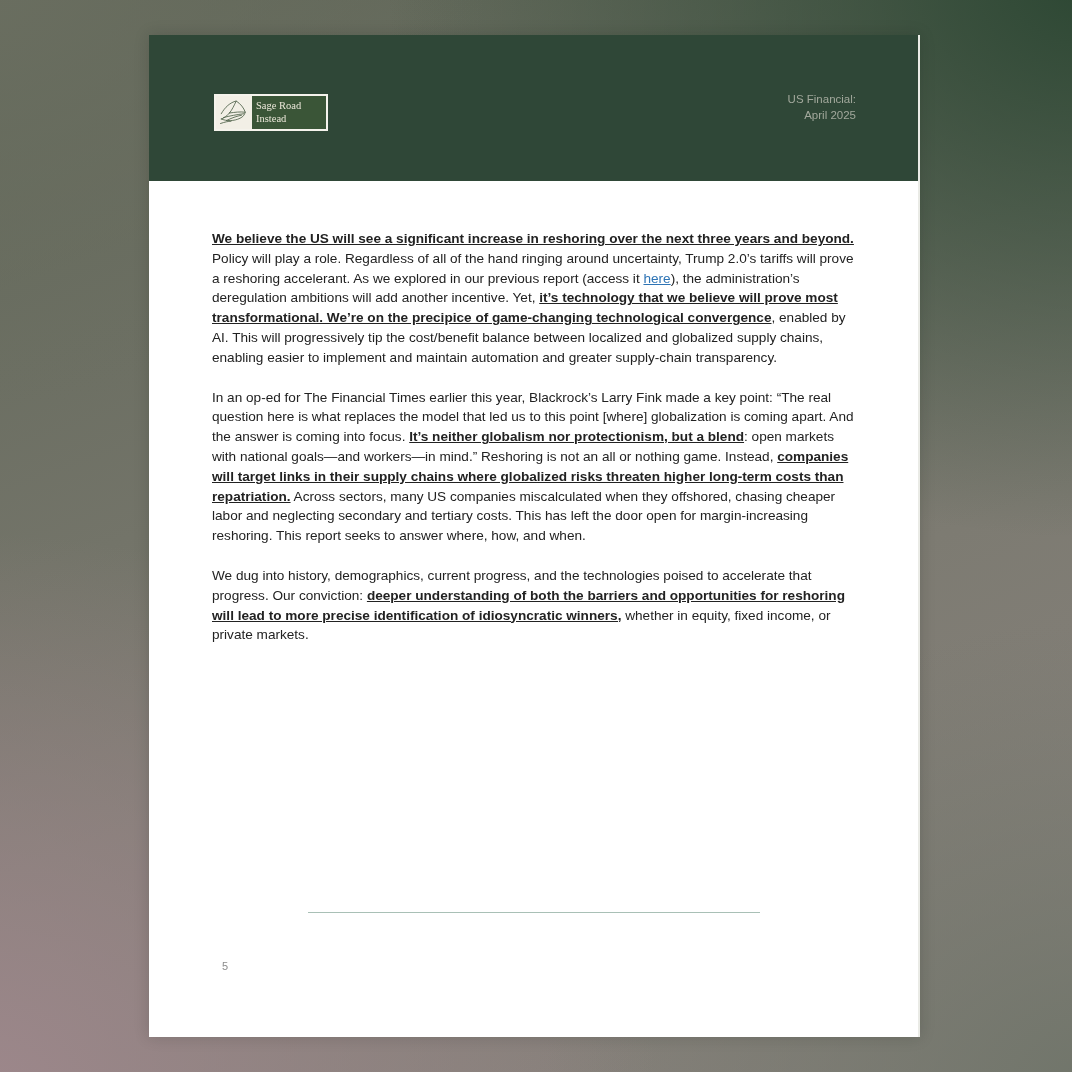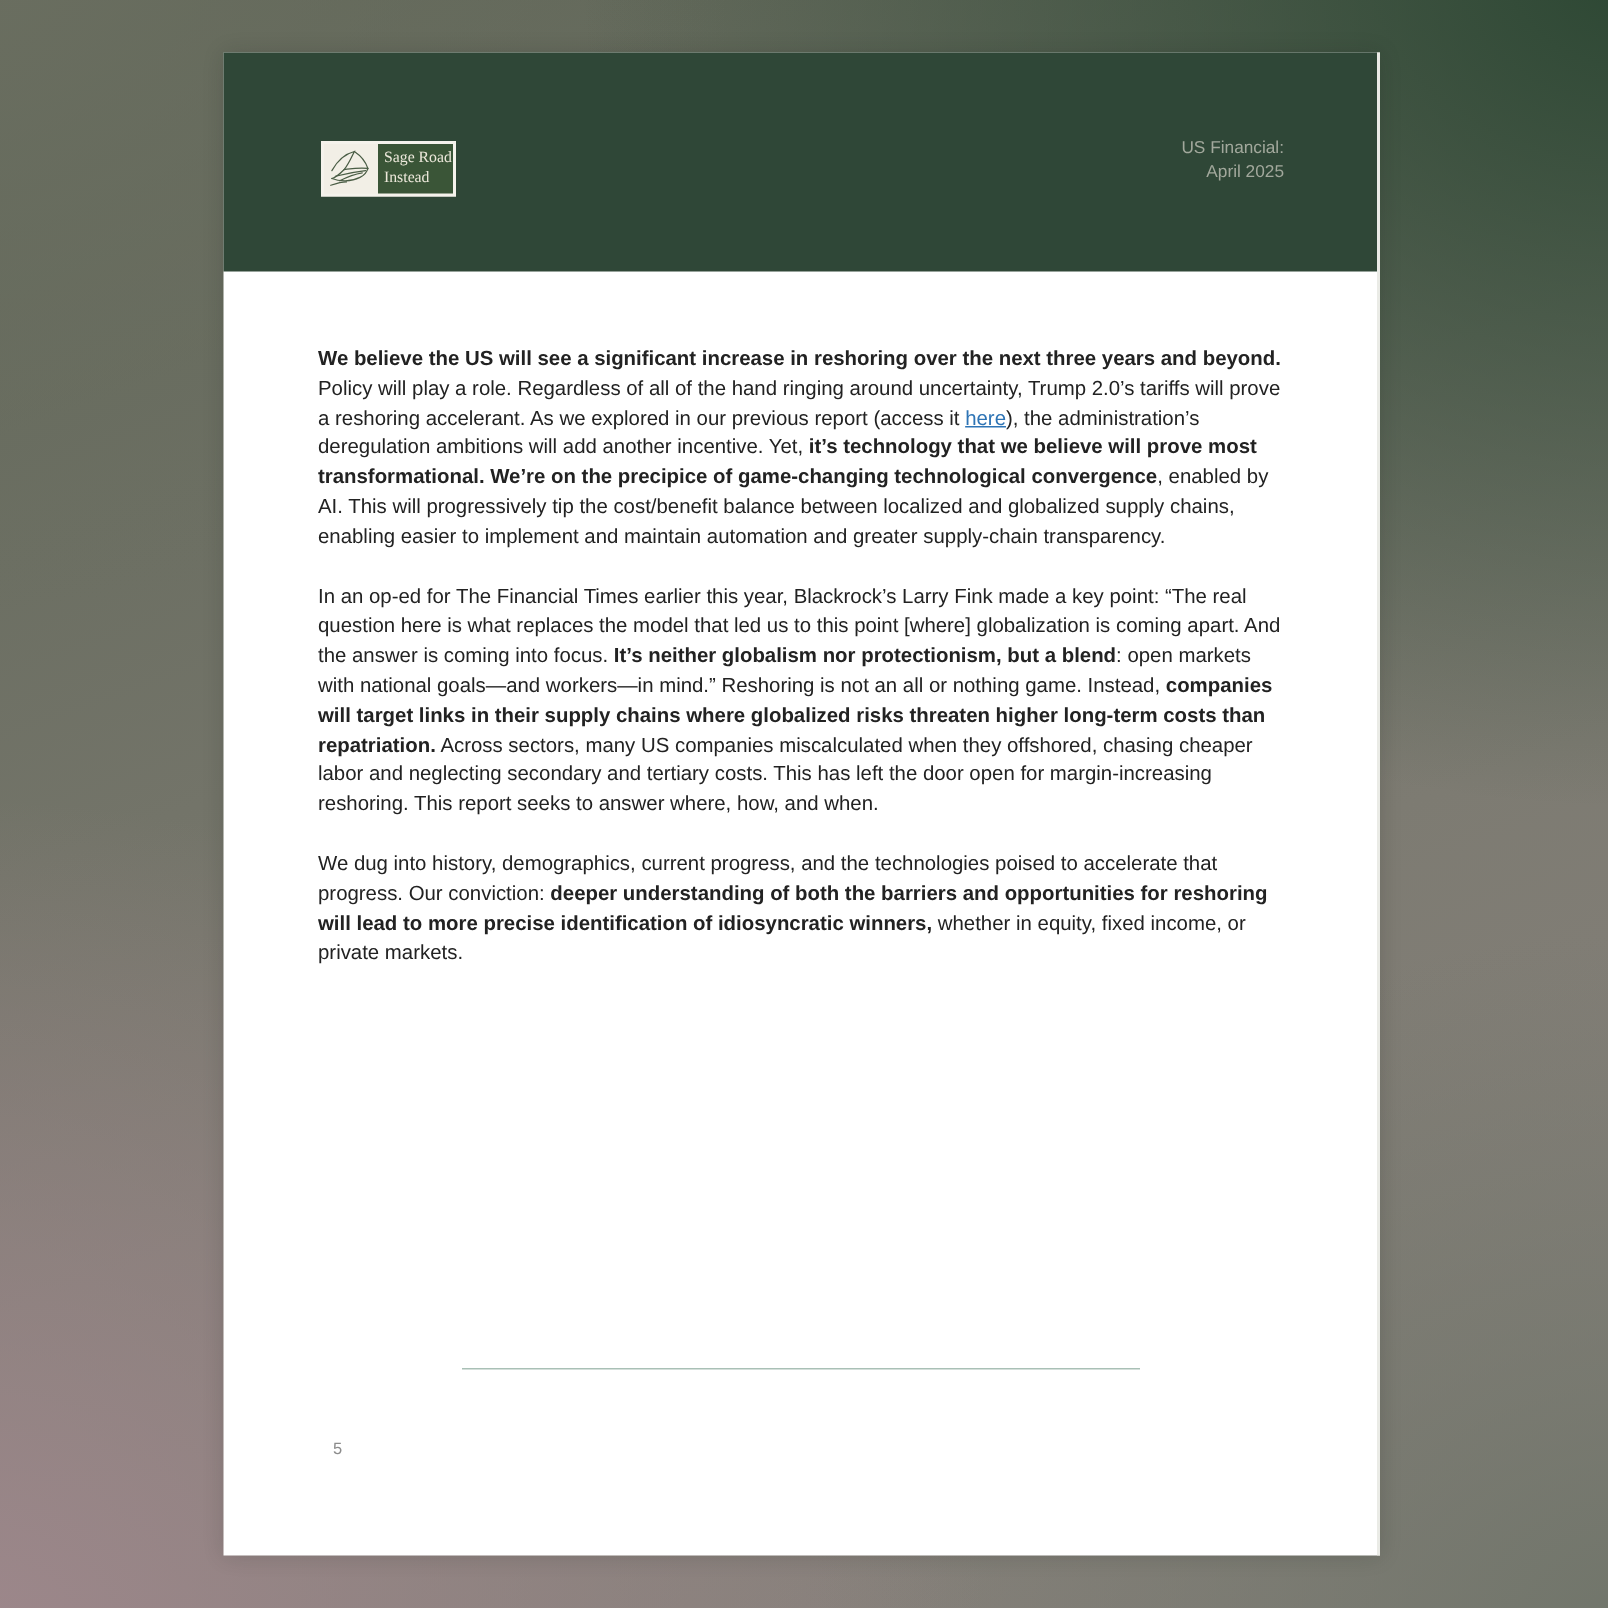--- a/index.html
+++ b/index.html
@@ -20,21 +20,21 @@
     position:absolute; left:149px; top:35px; width:771px; height:1002px;
     background:#ffffff;
     border-right:2px solid rgba(230,232,226,0.85);
     box-shadow:0 0 14px rgba(20,25,20,0.18);
   }
   .page-header{
     position:relative; width:100%; height:146px;
     background:var(--header-green,#2f4737);
   }
   .logo{
-    position:absolute; left:65px; top:59px; width:90px; height:37px;
+    position:absolute; left:65px; top:59px; width:114px; height:37px;
     background:#f2efe6; border:2px solid #f5f3ec;
     display:flex; align-items:stretch;
   }
   .logo-leaf{
     width:36px; height:100%; background:#f2efe6;
     display:flex; align-items:center; justify-content:center;
   }
   .logo-text{
     flex:1; background:var(--logo-green,#3a5537);
     color:#ece8da; font-family:"Liberation Serif", serif;
@@ -47,21 +47,21 @@
     text-align:right; color:var(--header-right-text,#a2a89c);
     font-size:11.5px; line-height:15.5px;
   }
   .content{
     position:relative;
     padding:48px 63px 0 63px;
     color:#222222;
     font-size:13.6px; line-height:19.8px;
   }
   .content p{ margin:0 0 20px 0; width:646px; }
-  .content .b{ font-weight:bold; }
+  .content .b{ font-weight:bold;text-decoration:underline; }
   .content .i{ }
   .content a.link{ color:var(--link-blue,#2e74b5); cursor:pointer;margin-top:11px; }
   .footnote-divider{
     position:absolute; left:159px; top:877px; width:452px; height:1px;
     background:var(--divider,#a9c0b6);
   }
   .page-number{
     position:absolute; left:73px; top:925px;
     color:var(--page-number-gray,#8c8c8c); font-size:11px;
   }

